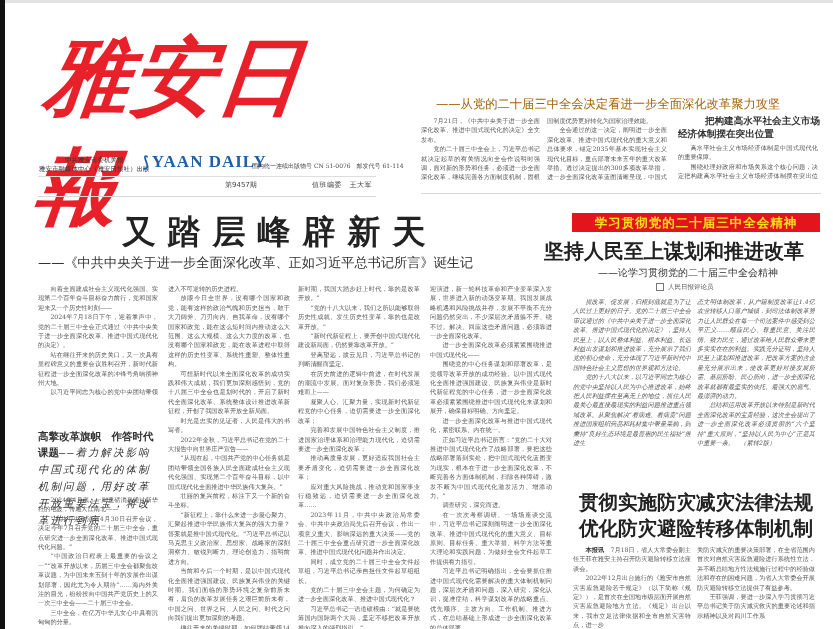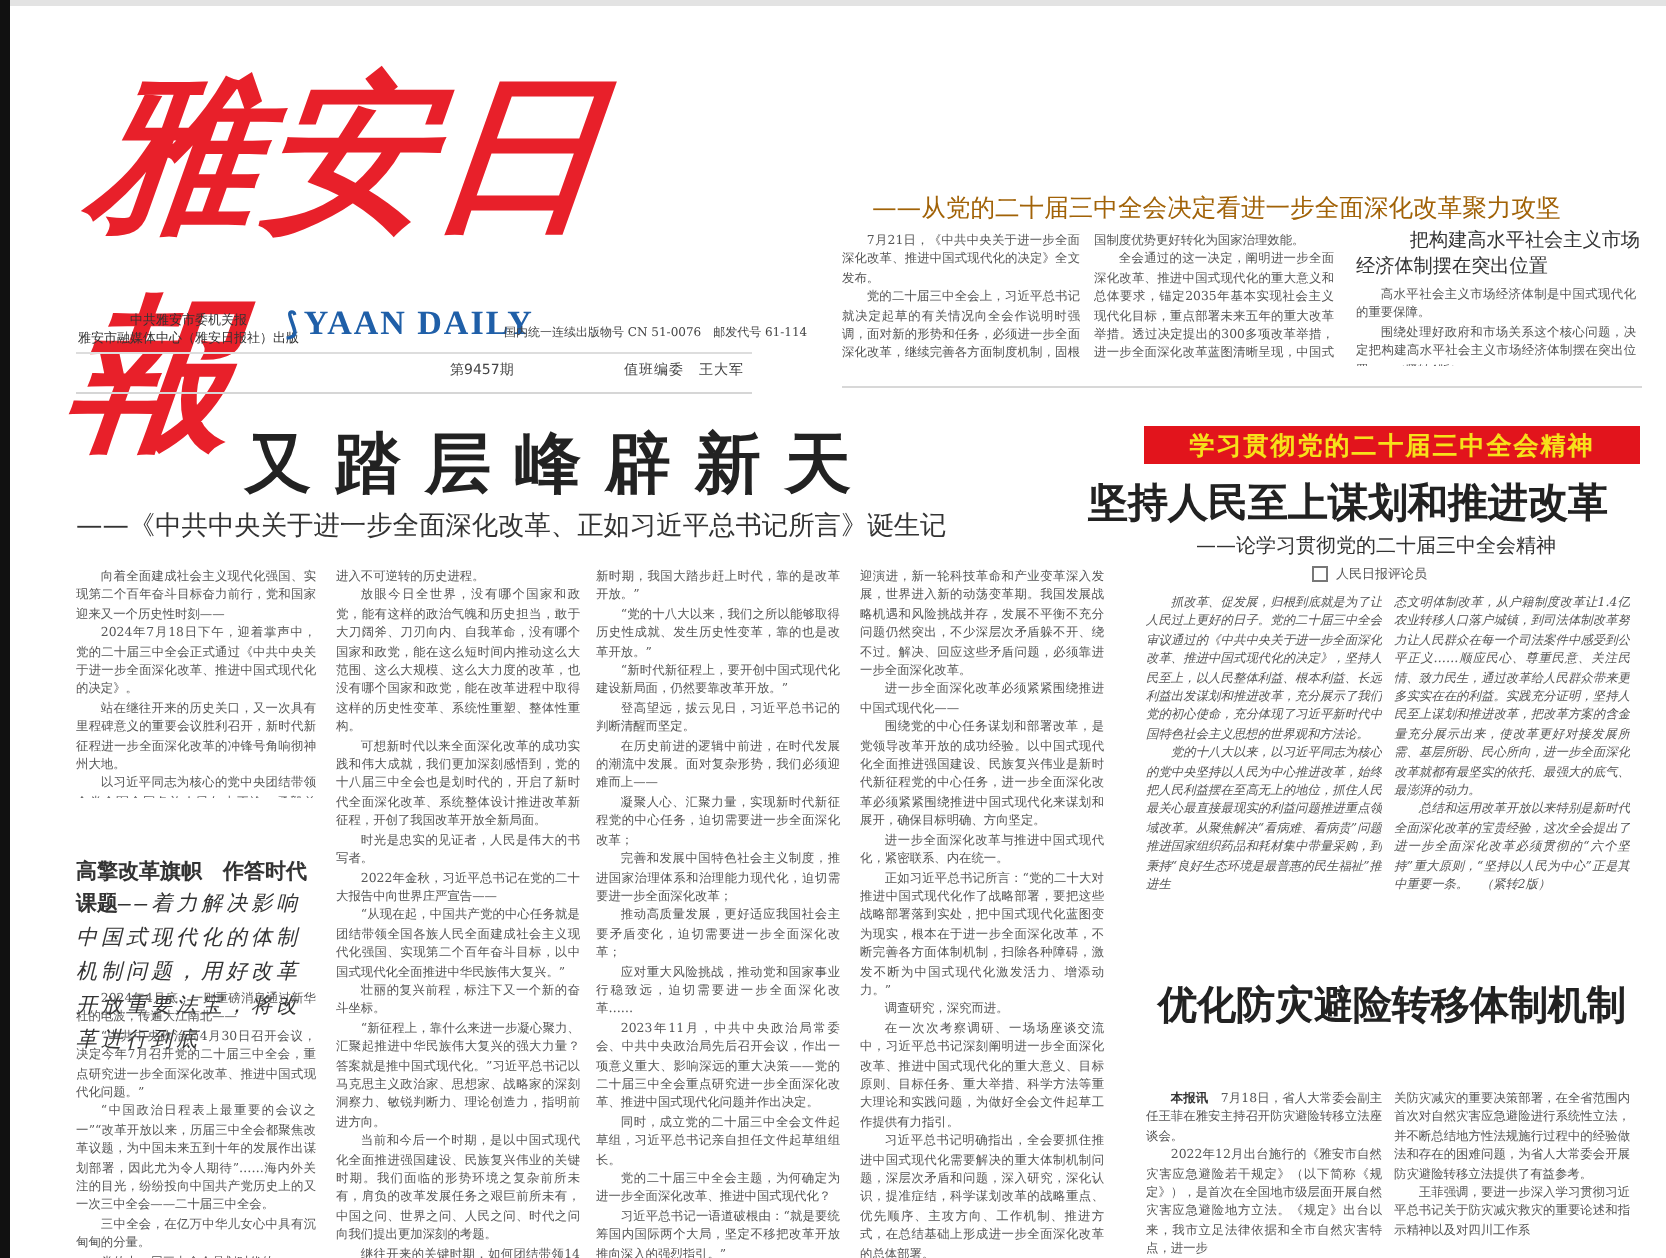--- a/index.html
+++ b/index.html
@@ -20,21 +20,21 @@
   .duty { left:312px; top:180px; font-size:7px; color:#444; letter-spacing:0.5px; }
   .rule2 { left:38px; top:196px; width:338px; height:1px; background:#d6d6d6; }
 
   
   .tr-h1 { left:460px; top:34px; width:330px; font-family:"DejaVu Sans", sans-serif; font-weight:bold; font-size:26px; line-height:30px; letter-spacing:7px; color:#222; text-align:center; }
   .tr-sub { left:436px; top:96px; font-size:12.3px; color:#a16207; letter-spacing:0; white-space:nowrap; }
   .col-txt { font-family:"DejaVu Serif", serif; font-size:6.2px; line-height:9.4px; color:#555; text-align:justify; overflow:hidden; }
   .col-txt p { margin:0; text-indent:2em; }
   .tr-c1 { left:421px; top:116px; width:119px; height:64px; }
   .tr-c2 { left:547px; top:116px; width:120px; height:64px; }
-  .tr-side-h { left:678px; top:114px; width:142px; font-weight:normal; font-size:9.6px; line-height:13px; color:#333; }
+  .tr-side-h { left:678px; top:114px; width:142px; font-weight:bold; font-size:9.6px; line-height:13px; color:#333; }
   .tr-side-h .l1 { display:block; text-align:right; }
   .tr-c3 { left:678px; top:143px; width:140px; height:40px; }
   .rule3 { left:421px; top:193px; width:400px; height:1px; background:#d8d8d8; }
 
   
   .main-h1 { left:110px; top:212px; width:340px; font-weight:bold; font-size:33px; line-height:40px; letter-spacing:12px; color:#222; text-align:center; }
   .main-sub { left:38px; top:254px; font-size:13.2px; color:#333; white-space:nowrap; }
 
   .c1 { left:38px; top:284px; width:120px; height:115px; }
   .c1b-h { left:38px; top:428px; width:122px; font-size:10.5px; line-height:16px; color:#333; }
@@ -164,20 +164,21 @@
 <div class="abs col-txt rc-c1">
   <p>抓改革、促发展，归根到底就是为了让人民过上更好的日子。党的二十届三中全会审议通过的《中共中央关于进一步全面深化改革、推进中国式现代化的决定》，坚持人民至上，以人民整体利益、根本利益、长远利益出发谋划和推进改革，充分展示了我们党的初心使命，充分体现了习近平新时代中国特色社会主义思想的世界观和方法论。</p>
   <p>党的十八大以来，以习近平同志为核心的党中央坚持以人民为中心推进改革，始终把人民利益摆在至高无上的地位，抓住人民最关心最直接最现实的利益问题推进重点领域改革。从聚焦解决“看病难、看病贵”问题推进国家组织药品和耗材集中带量采购，到秉持“良好生态环境是最普惠的民生福祉”推进生</p>
 </div>
 <div class="abs col-txt rc-c2">
   <p style="text-indent:0">态文明体制改革，从户籍制度改革让1.4亿农业转移人口落户城镇，到司法体制改革努力让人民群众在每一个司法案件中感受到公平正义……顺应民心、尊重民意、关注民情、致力民生，通过改革给人民群众带来更多实实在在的利益。实践充分证明，坚持人民至上谋划和推进改革，把改革方案的含金量充分展示出来，使改革更好对接发展所需、基层所盼、民心所向，进一步全面深化改革就都有最坚实的依托、最强大的底气、最澎湃的动力。</p>
   <p>总结和运用改革开放以来特别是新时代全面深化改革的宝贵经验，这次全会提出了进一步全面深化改革必须贯彻的“六个坚持”重大原则，“坚持以人民为中心”正是其中重要一条。　（紧转2版）</p>
 </div>
 
 <div class="abs rc2-h1">
+  <div>贯彻实施防灾减灾法律法规</div>
   <div>优化防灾避险转移体制机制</div>
 </div>
 <div class="abs col-txt rc2-c1">
   <p><span class="lead">本报讯</span>　<span>7月18日，省人大常委会副主任王菲在雅安主持召开防灾避险转移立法座谈会。</span></p>
   <p>2022年12月出台施行的《雅安市自然灾害应急避险若干规定》（以下简称《规定》），是首次在全国地市级层面开展自然灾害应急避险地方立法。《规定》出台以来，我市立足法律依据和全市自然灾害特点，进一步</p>
 </div>
 <div class="abs col-txt rc2-c2">
   <p style="text-indent:0">关防灾减灾的重要决策部署，在全省范围内首次对自然灾害应急避险进行系统性立法，并不断总结地方性法规施行过程中的经验做法和存在的困难问题，为省人大常委会开展防灾避险转移立法提供了有益参考。</p>
   <p>王菲强调，要进一步深入学习贯彻习近平总书记关于防灾减灾救灾的重要论述和指示精神以及对四川工作系</p>
 </div>

